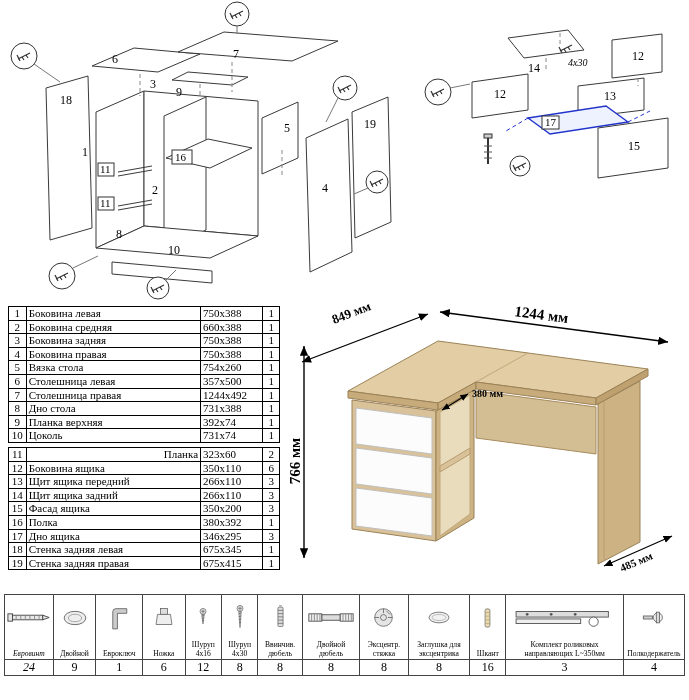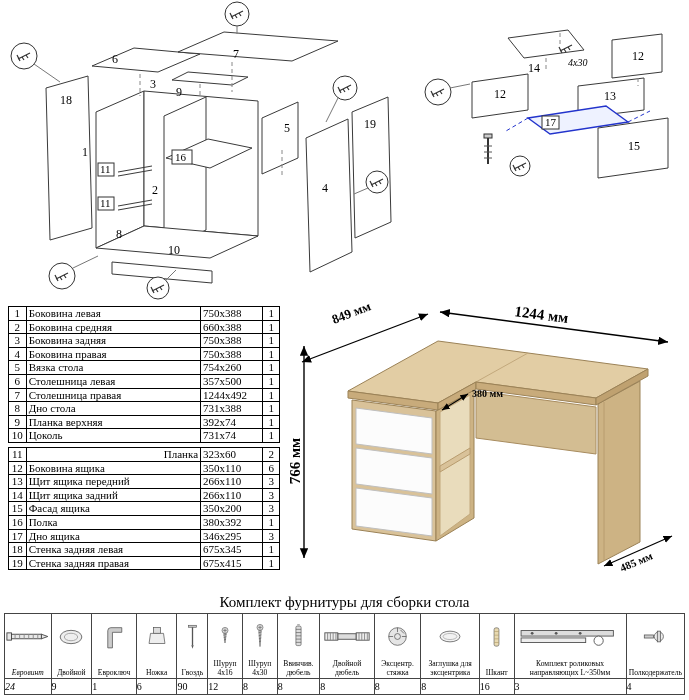--- a/index.html
+++ b/index.html
@@ -37,21 +37,21 @@
     border:1px solid #444;height:82px;box-sizing:border-box;background:#fff;
   }
   .hw-cell{display:flex;flex-direction:column;border-left:1px solid #444;min-width:0;}
   .hw-cell:first-child{border-left:none;font-style:italic;}
   .hw-icon{flex:1;display:flex;align-items:center;justify-content:center;padding:1px;}
   .hw-label{
     font-size:7.6px;line-height:1.12;text-align:center;padding:0 1px 1px 1px;
     min-height:18px;display:flex;align-items:flex-end;justify-content:center;
   }
   .hw-qty{
-    border-top:1px solid #444;text-align:left;font-size:10px;
+    border-top:1px solid #444;text-align:center;font-size:12px;
     height:15px;line-height:15px;flex:0 0 auto;
   }
 </style>
 </head>
 <body>
 
 <div id="diag-main">
   <svg width="400" height="300" viewBox="0 0 400 300">
     <defs>
       <g id="scrwM">
@@ -350,21 +350,20 @@
 
     <line x1="154" y1="114" x2="180" y2="98" stroke="#000" stroke-width="1.1" marker-start="url(#arrD)" marker-end="url(#arrD)"></line>
     <text x="184" y="101" font-size="10" font-weight="bold">380 мм</text>
 
     <line x1="316" y1="270" x2="384" y2="240" stroke="#000" stroke-width="1.2" marker-start="url(#arrD)" marker-end="url(#arrD)"></line>
     <text x="334" y="276" font-size="11" font-weight="bold" transform="rotate(-23 334 276)">485 мм</text>
   </svg>
 </div>
 
 <div id="hardware">
-  <h2 id="hw-title">Комплект фурнитуры для сборки стола</h2>
   <div id="hw-table">
 
     <div class="hw-cell" style="flex:46">
       <div class="hw-icon">
           <svg viewBox="0 0 48 18" width="44" height="17">
             <g stroke="#444" fill="#e8e8e8">
               <rect x="1" y="5" width="5" height="8"></rect>
               <rect x="6" y="6.5" width="33" height="5"></rect>
               <path d="M39,6.5 L46,9 L39,11.5 z"></path>
             </g>
@@ -400,31 +399,20 @@
       <div class="hw-icon">
           <svg viewBox="0 0 36 32" width="26" height="24">
             <rect x="13" y="3" width="10" height="8" fill="#ddd" stroke="#555"></rect>
             <path d="M9 11 h18 l2 14 h-22 z" fill="#eee" stroke="#555"></path>
           </svg>
         </div>
       <div class="hw-label">Ножка</div>
       <div class="hw-qty">6</div>
     </div>
 
-    <div class="hw-cell" style="flex:30">
-      <div class="hw-icon">
-          <svg viewBox="0 0 20 40" width="13" height="28">
-            <rect x="4" y="2" width="12" height="3" fill="#ccc" stroke="#555"></rect>
-            <line x1="10" y1="5" x2="10" y2="33" stroke="#555" stroke-width="2"></line>
-            <path d="M10 38 L8.2 32.5 h3.6 z" fill="#555"></path>
-          </svg>
-        </div>
-      <div class="hw-label">Гвоздь</div>
-      <div class="hw-qty">90</div>
-    </div>
 
     <div class="hw-cell" style="flex:34">
       <div class="hw-icon">
           <svg viewBox="0 0 20 34" width="12" height="22">
             <circle cx="10" cy="6" r="5" fill="#ddd" stroke="#555"></circle>
             <path d="M7 6 h6 M10 3 v6" stroke="#555"></path>
             <path d="M8 11 h4 l-2 16 z" fill="#ccc" stroke="#555"></path>
             <path d="M7.5 14 l5 -1.5 M7.8 18 l4.4 -1.5 M8.2 22 l3.6 -1.4" stroke="#555"></path>
           </svg>
         </div>

